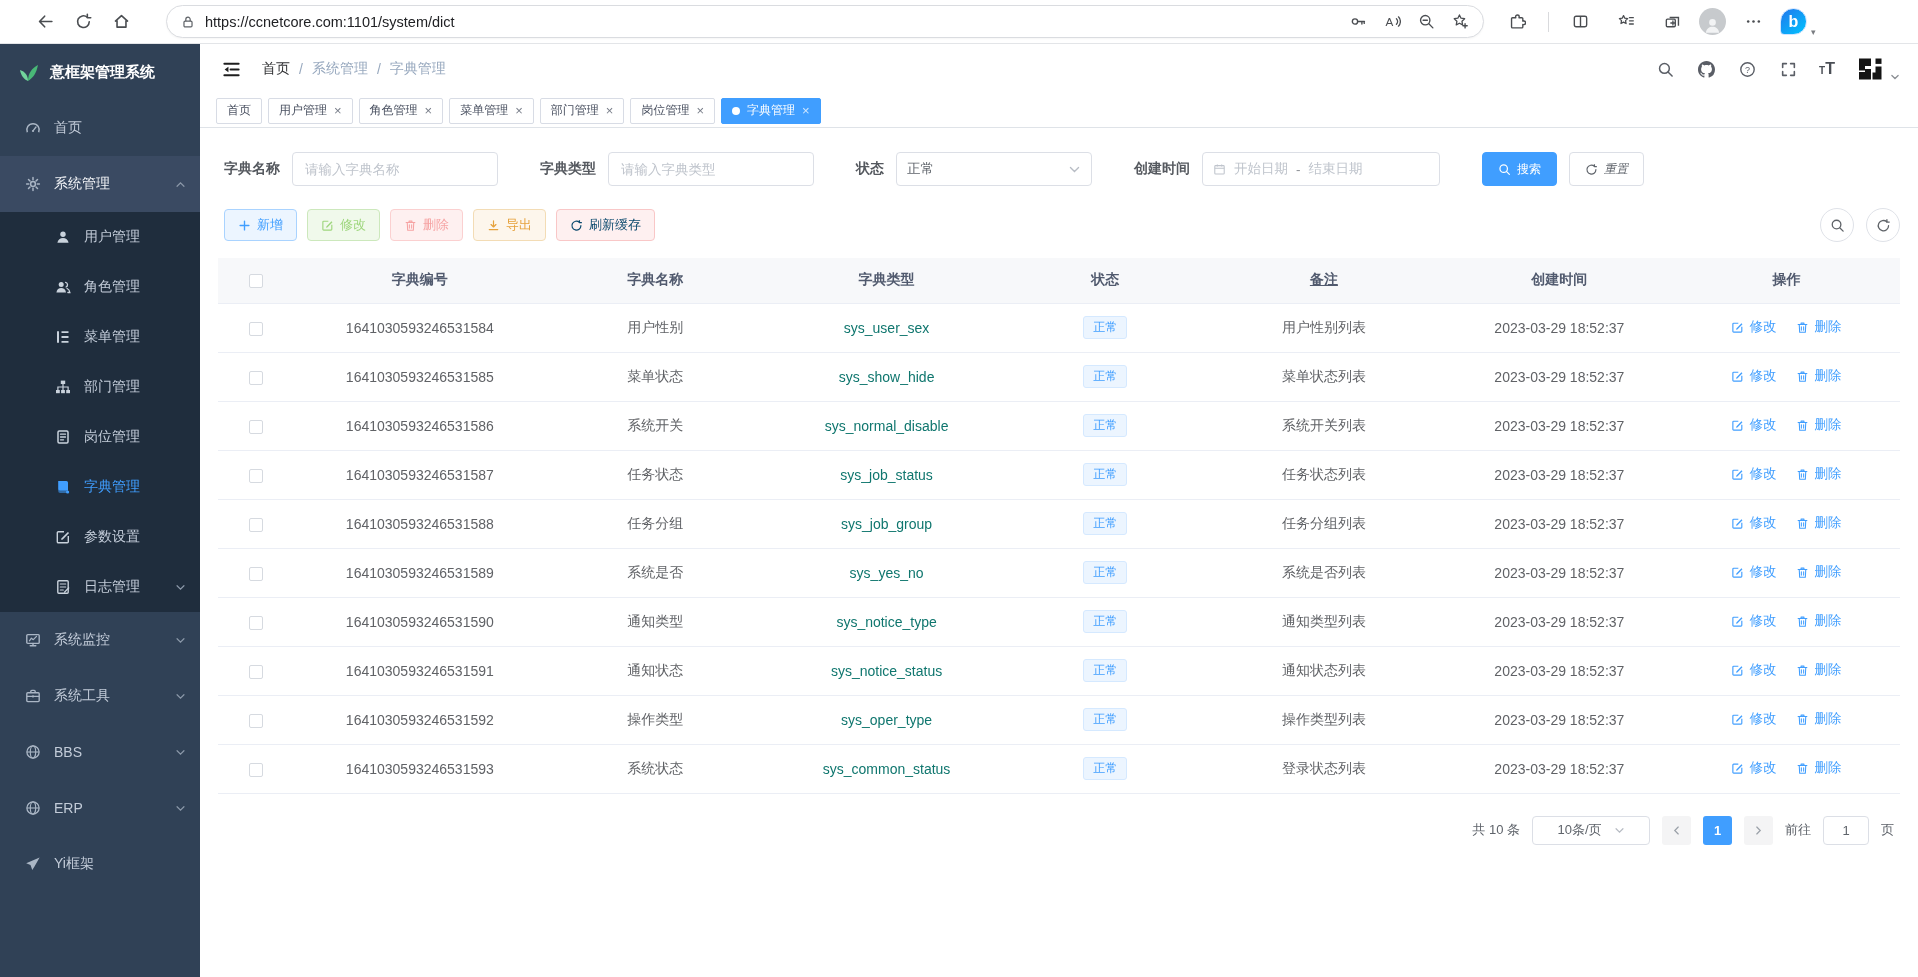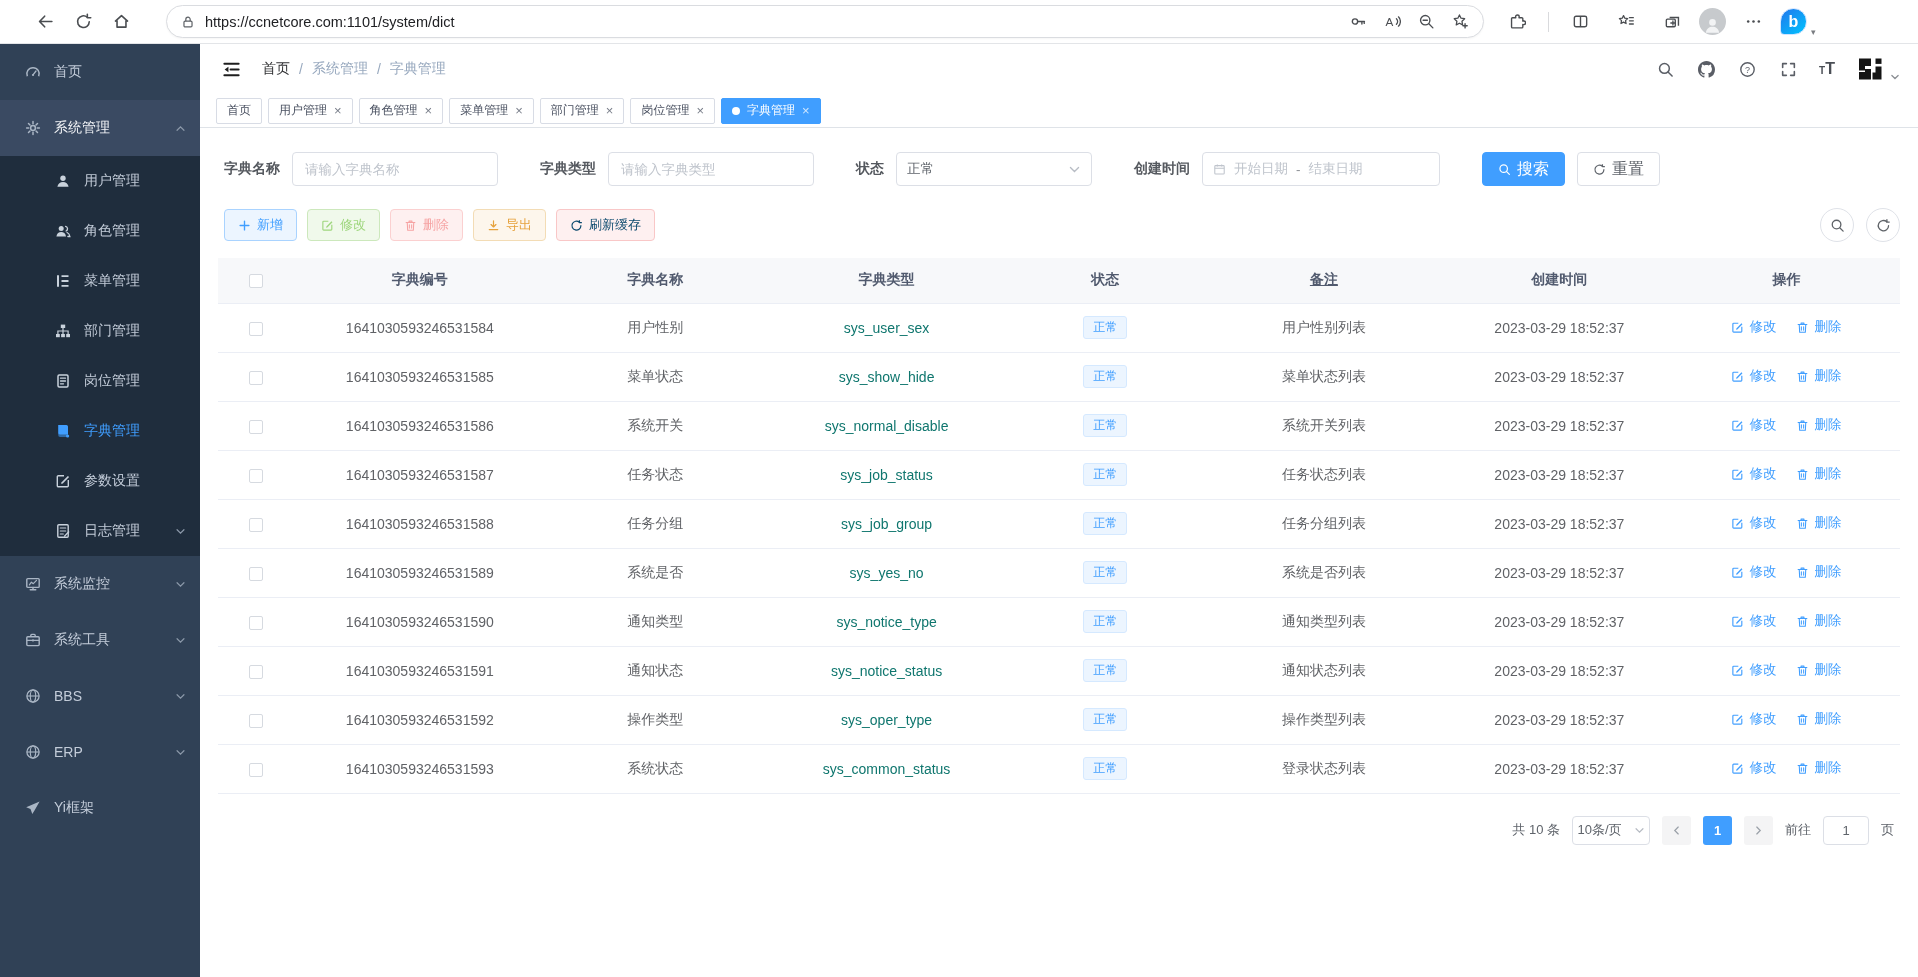--- a/index.html
+++ b/index.html
@@ -91,21 +91,21 @@
   .f-group{display:flex;align-items:center;margin-right:42px;}
   .f-select{width:196px;height:34px;border:1px solid #dcdfe6;border-radius:4px;
     display:flex;align-items:center;padding:0 10px;color:#5f646b;cursor:pointer;
     font-size:13.5px;}
   .f-select .chev{margin-left:auto;color:#b7bcc4;display:flex;}
   .f-select .chev svg,.date-box svg{width:13px;height:13px;}
   .date-box{width:238px;height:34px;border:1px solid #dcdfe6;border-radius:4px;
     display:flex;align-items:center;padding:0 10px;gap:8px;color:#bfc4cc;
     font-size:13.5px;cursor:pointer;}
   .date-box .sep{color:#8c9095;}
-  .btn{height:34px;border-radius:4px;padding:0 15px;font-size:16px;display:flex;
+  .btn{height:34px;border-radius:4px;padding:0 15px;font-size:12px;display:flex;
     align-items:center;gap:6px;cursor:pointer;border:1px solid transparent;
     font-family:inherit;white-space:nowrap;}
   .btn svg{width:13px;height:13px;}
   .btn.primary{background:#409eff;border-color:#409eff;color:#fff;}
   .btn.default{background:#fff;border-color:#dcdfe6;color:#5f646b;}
 
   .toolbar-row{display:flex;align-items:center;gap:10px;margin:22px 0 0 10px;}
   .btn.sm{height:32px;padding:0 13px;font-size:13px;}
   .btn.plain-primary{background:#ecf5ff;border-color:#a9d3ff;color:#409eff;}
   .btn.plain-success{background:#f0f9eb;border-color:#cce8bc;color:#9ed67d;}
@@ -132,21 +132,21 @@
   .tag{display:inline-block;height:23px;line-height:21px;padding:0 9px;font-size:12px;
     background:#ecf5ff;border:1px solid #d5e9ff;color:#409eff;border-radius:3px;}
   .op-link{color:#409eff;cursor:pointer;display:inline-flex;align-items:center;gap:5px;
     font-size:13.5px;}
   .op-link svg{width:13px;height:13px;}
   .op-link + .op-link{margin-left:16px;}
 
   
   .pagination{display:flex;justify-content:flex-end;align-items:center;gap:12px;
     margin:22px 10px 0 0;font-size:13px;color:#5f646b;}
-  .pg-select{width:78px;height:29px;border:1px solid #dcdfe6;border-radius:4px;
+  .pg-select{width:118px;height:29px;border:1px solid #dcdfe6;border-radius:4px;
     display:flex;align-items:center;justify-content:center;gap:12px;cursor:pointer;
     color:#5f646b;}
   .pg-select svg{width:11px;height:11px;color:#b7bcc4;}
   .pg-btn{width:29px;height:29px;border-radius:3px;background:#f4f4f5;color:#9aa0a8;
     display:flex;align-items:center;justify-content:center;cursor:pointer;}
   .pg-btn svg{width:11px;height:11px;}
   .pg-btn.page.active{background:#409eff;color:#fff;font-weight:bold;}
   .pg-goto-input{width:46px;height:29px;border:1px solid #dcdfe6;border-radius:4px;
     text-align:center;font-size:13px;color:#5f646b;outline:none;font-family:inherit;}
 </style>
@@ -246,20 +246,27 @@
           <circle cx="13" cy="8" r="1.2" fill="currentColor"></circle>
         </svg>
       </div>
     <div class="bing-badge">b</div>
     <div class="bing-caret">▾</div>
   </div>
 </div>
 
 <div class="app">
   <aside class="sidebar">
+    <div class="side-logo">
+      <svg viewBox="0 0 24 24">
+          <path d="M12 21c0-8 4-13 10-16-1.5 8-5 13-10 16z" fill="#49b877"></path>
+          <path d="M12 21c0-5.5-3-9.5-8-11 .9 5.5 4 9.5 8 11z" fill="#72d59c"></path>
+        </svg>
+      <span>意框架管理系统</span>
+    </div>
     <nav>
         <div class="side-item">
     <span class="icon">
             <svg viewBox="0 0 16 16">
               <path d="M2.3 12.3a6.2 6.2 0 1 1 11.4 0" fill="none" stroke="currentColor" stroke-width="1.5"></path>
               <path d="m8.2 10.6 2.8-3.6" stroke="currentColor" stroke-width="1.3" stroke-linecap="round"></path>
               <circle cx="8" cy="11" r="1.1" fill="currentColor"></circle>
             </svg>
           </span>
     <span>首页</span>
@@ -568,21 +575,21 @@
             <span>结束日期</span>
           </div>
         </div>
         <button class="btn primary">
           <svg viewBox="0 0 16 16">
               <circle cx="7" cy="7" r="4.6" fill="none" stroke="currentColor" stroke-width="1.5"></circle>
               <path d="m10.6 10.6 3.4 3.4" stroke="currentColor" stroke-width="1.5" stroke-linecap="round"></path>
             </svg>
           <span>搜索</span>
         </button>
-        <button class="btn default" style="margin-left:12px;">
+        <button class="btn default" style="margin-left:12px;font-style:italic;">
           <svg viewBox="0 0 16 16">
               <path d="M13.4 8.2A5.5 5.5 0 1 1 11.5 4" fill="none" stroke="currentColor" stroke-width="1.5" stroke-linecap="round"></path>
               <path d="M11.6 1.4v3h3" fill="none" stroke="currentColor" stroke-width="1.5" stroke-linejoin="round"></path>
             </svg>
           <span>重置</span>
         </button>
       </div>
 
       <div class="toolbar-row">
         <span id="toolbar-buttons" style="display:flex;gap:10px;">

